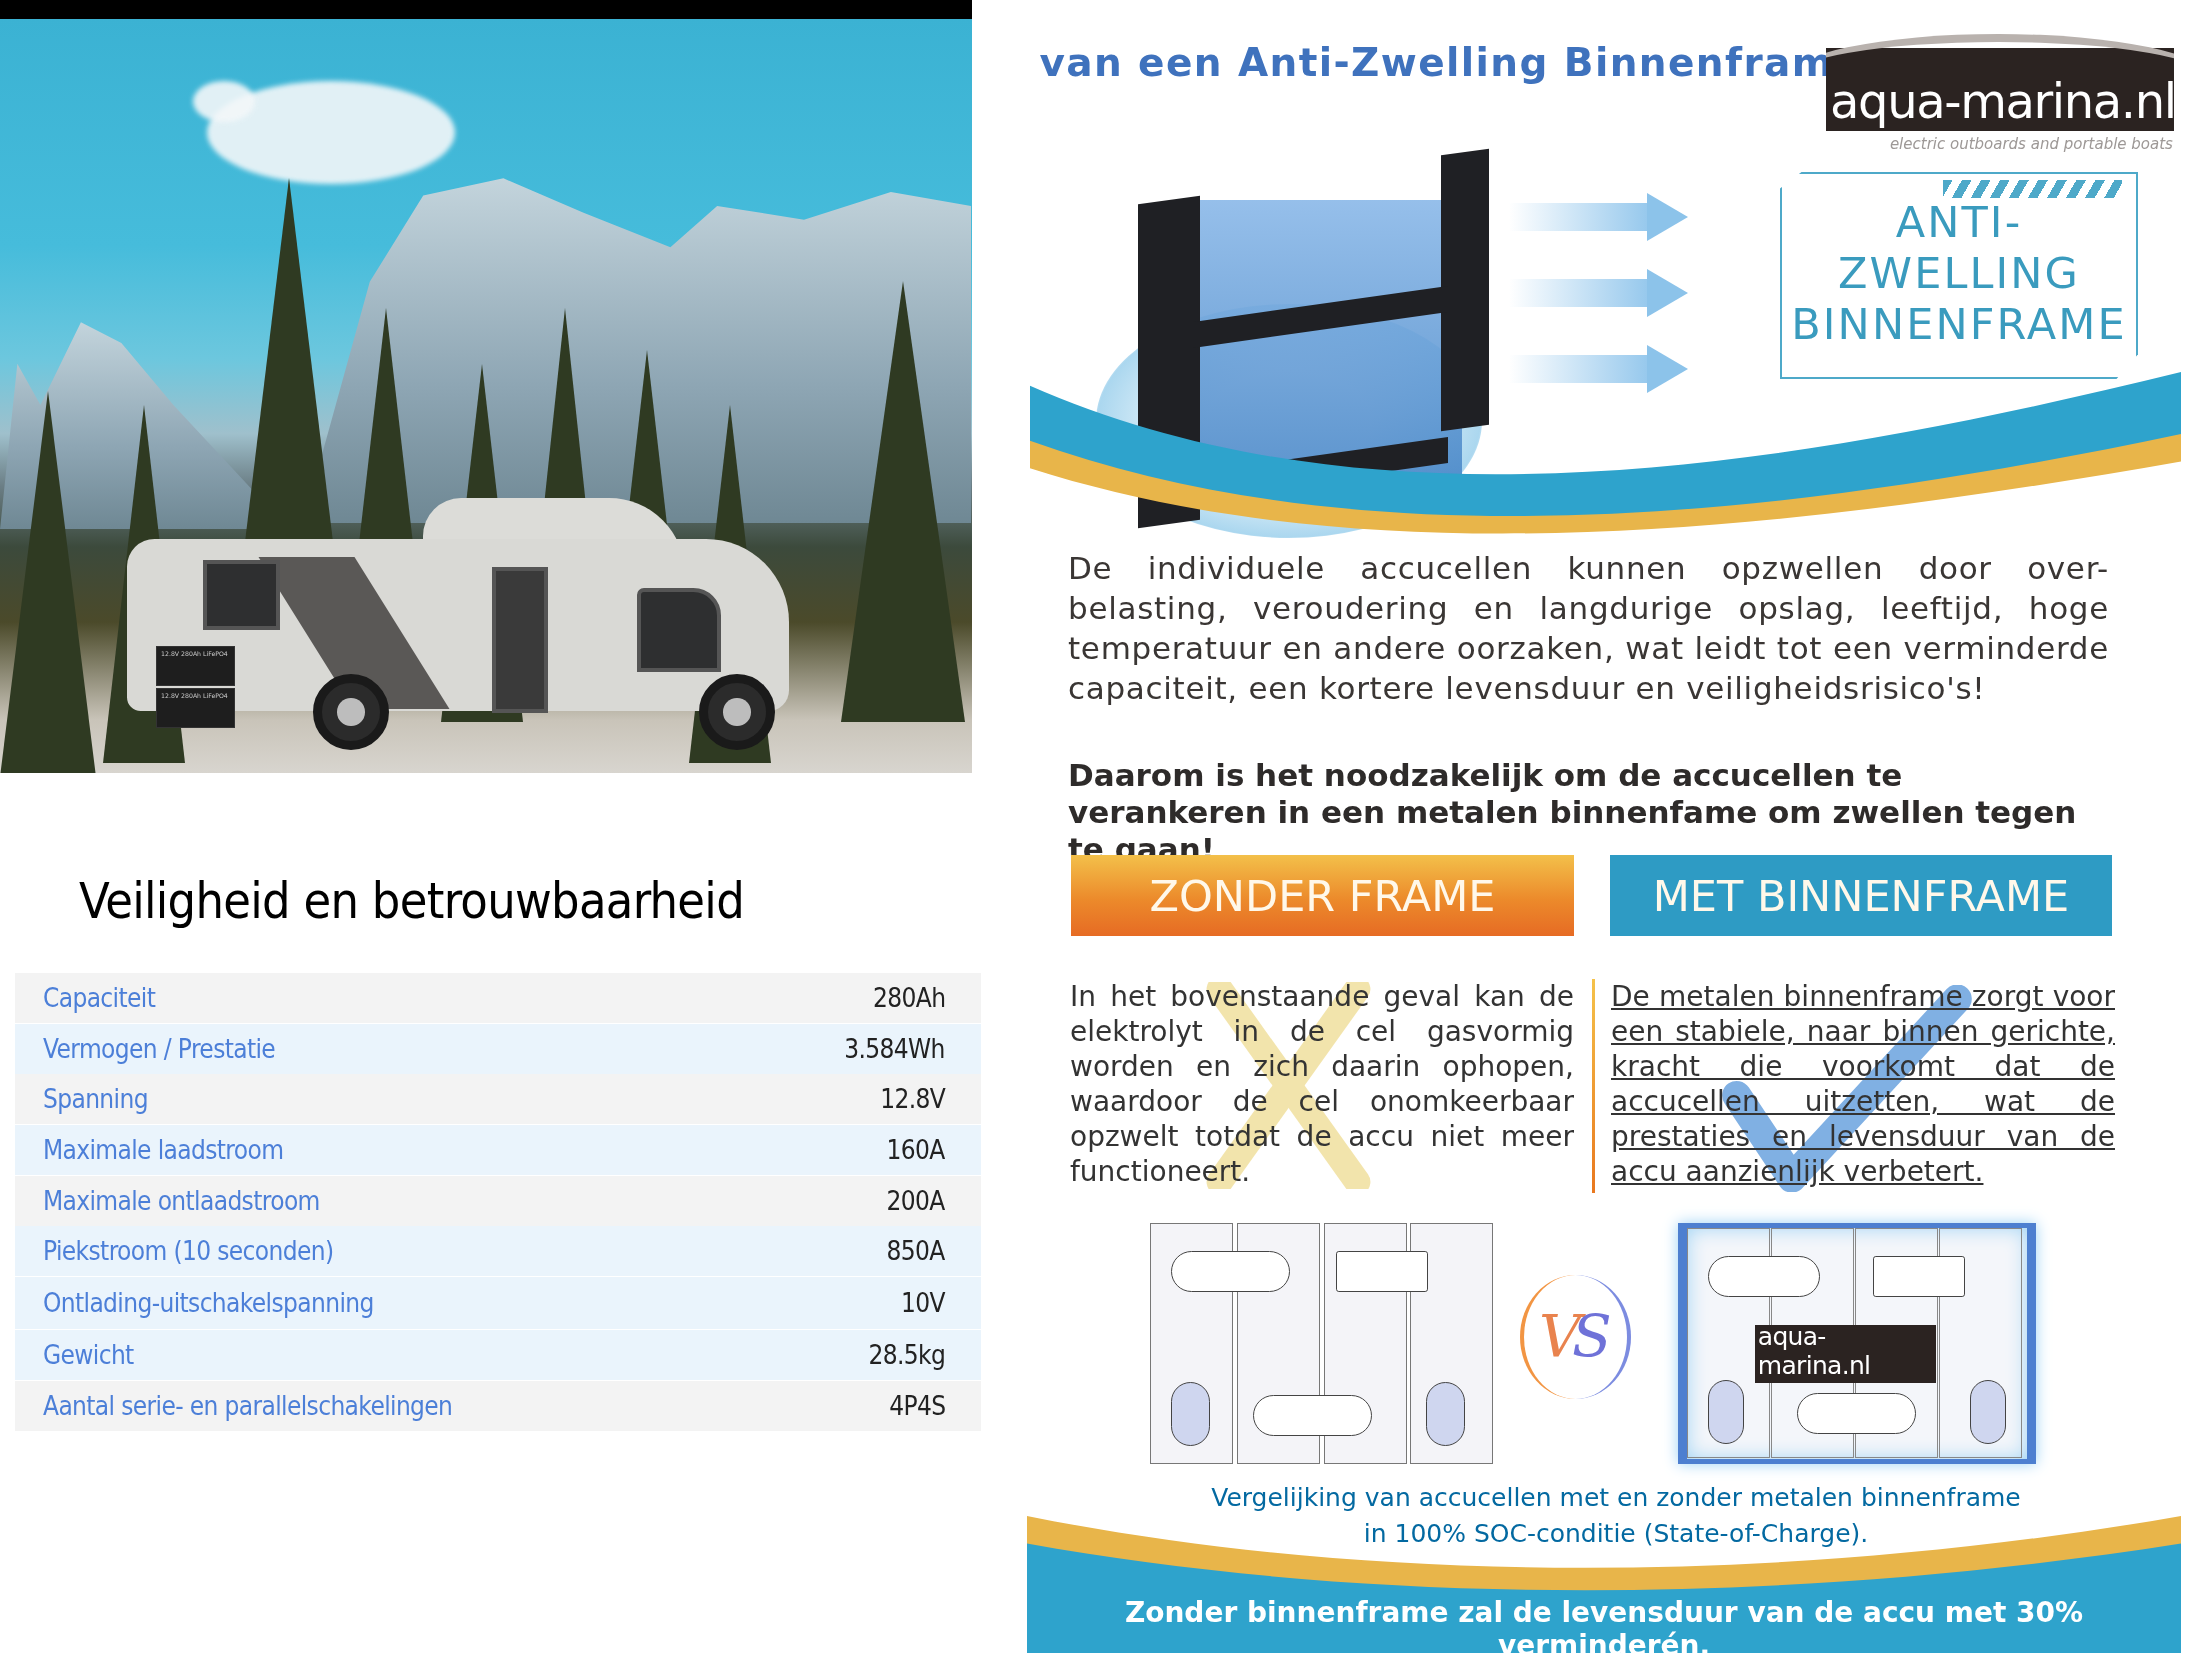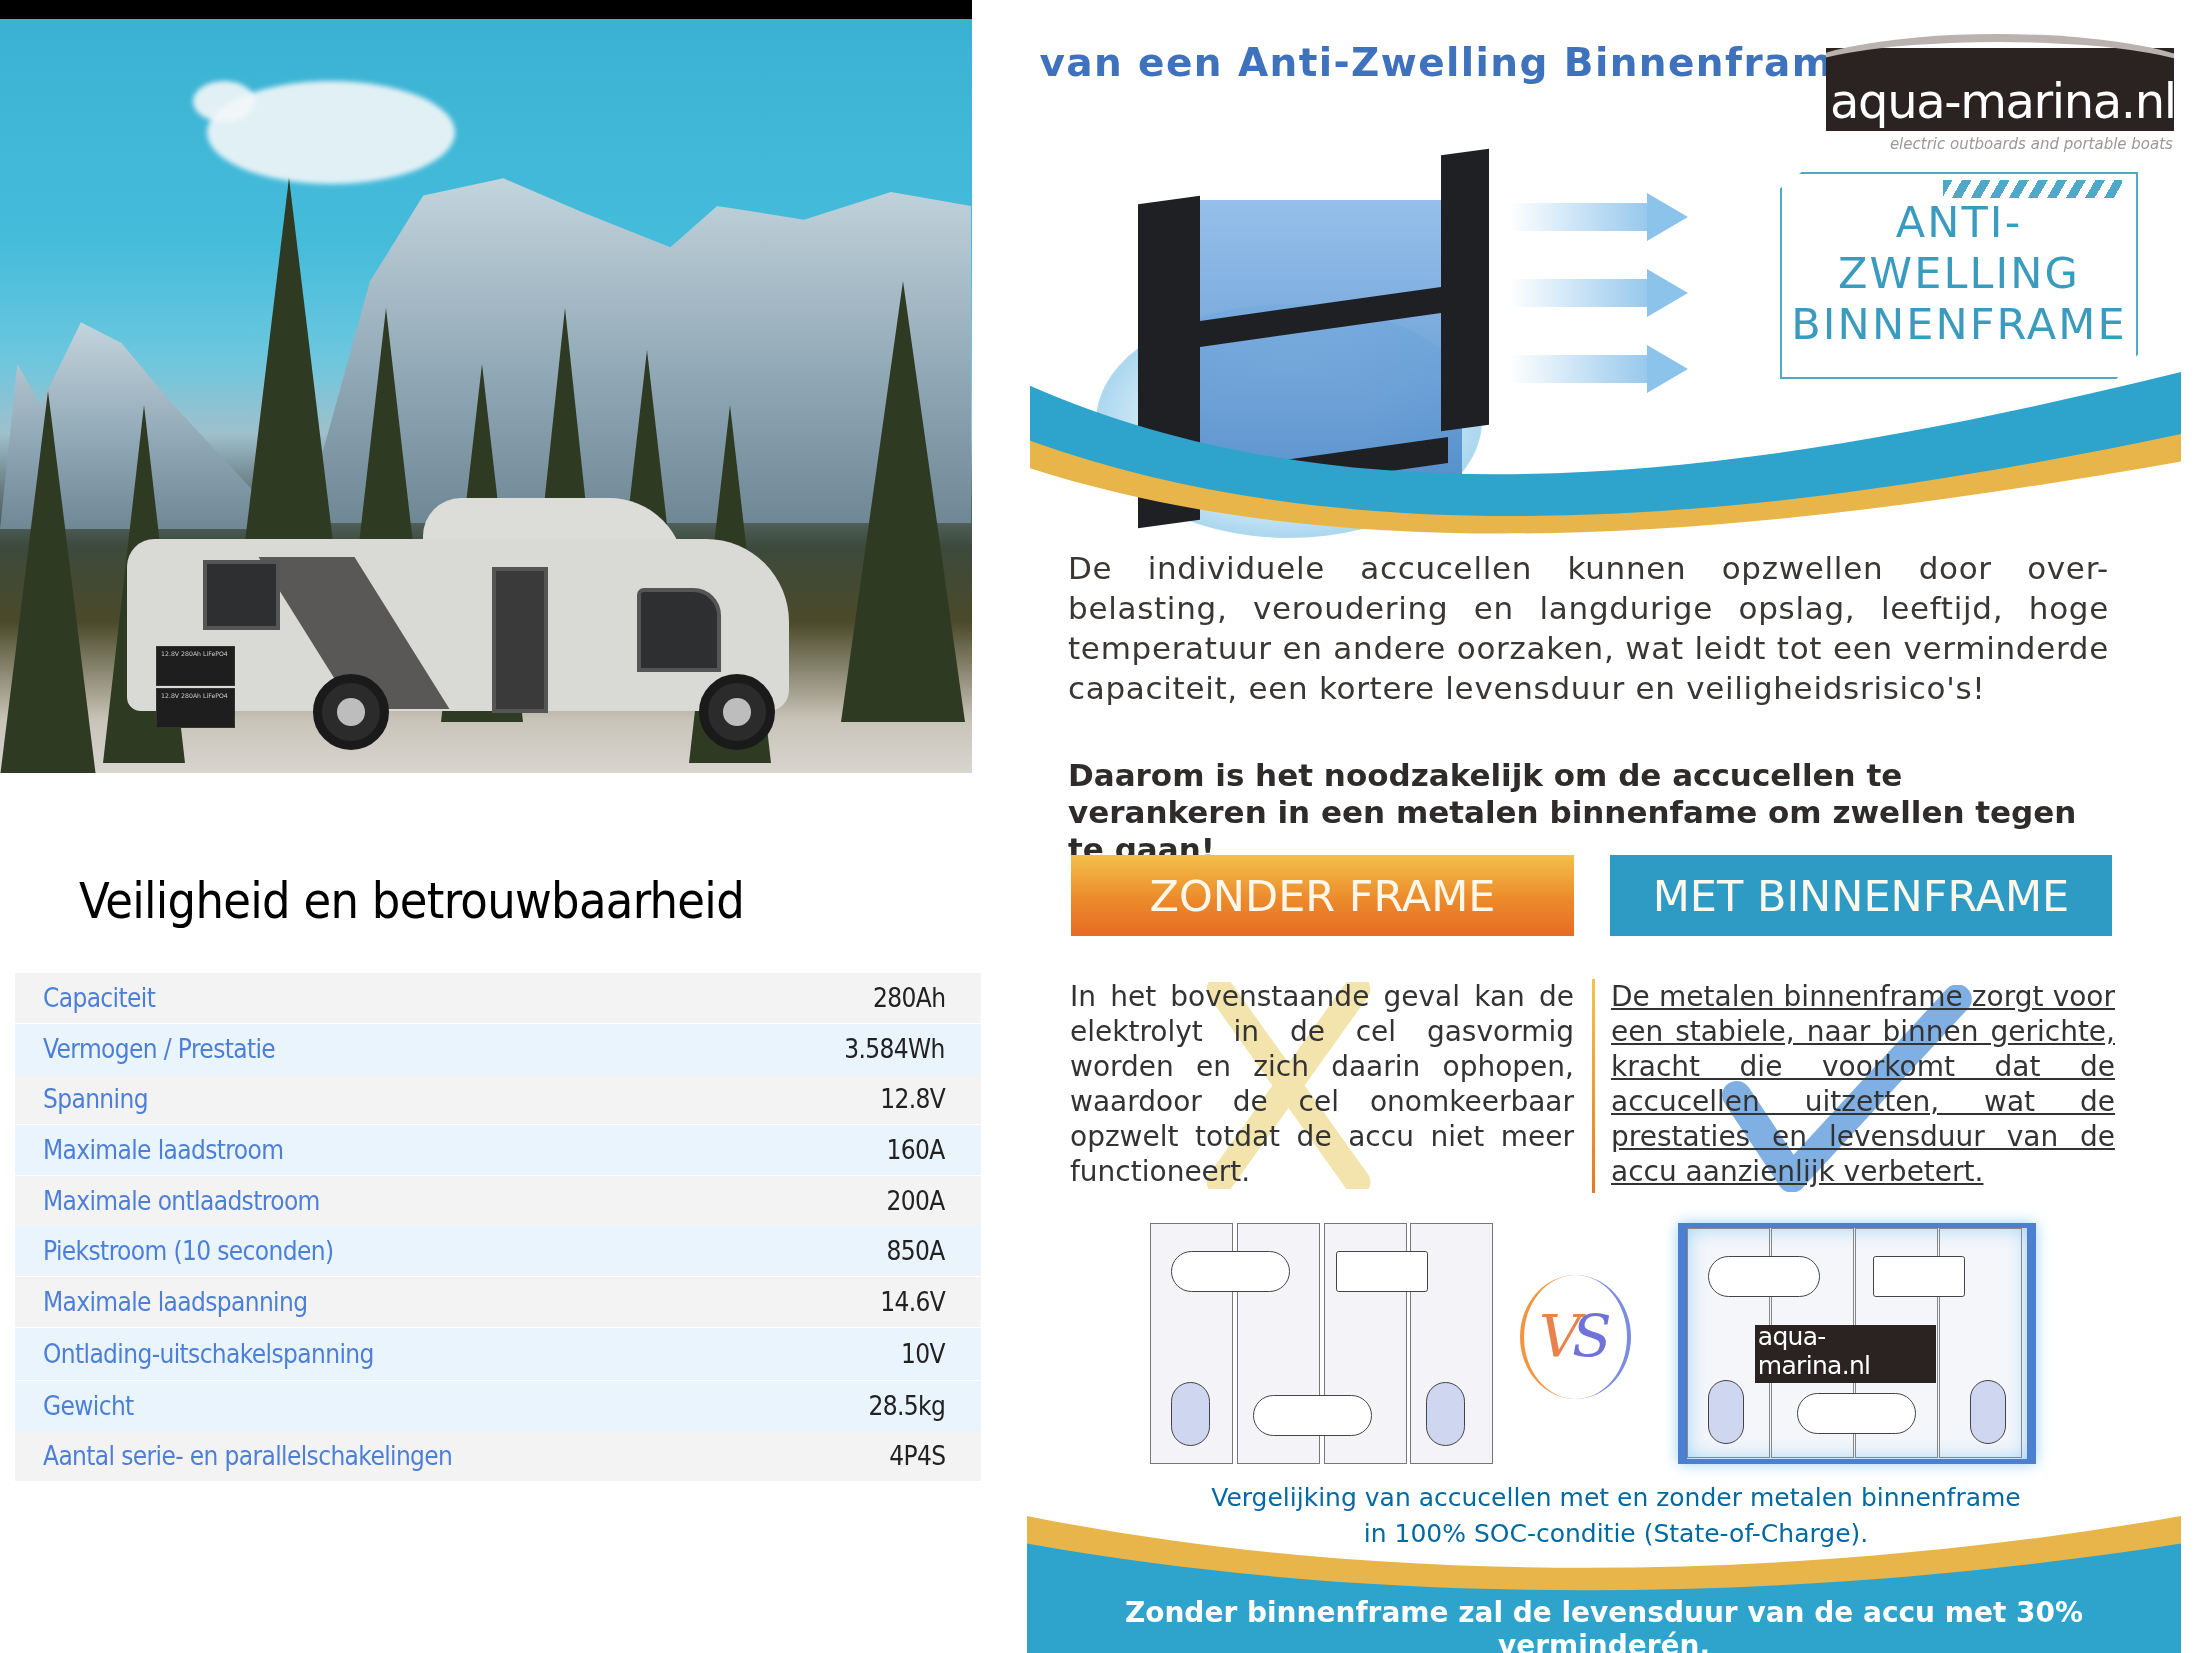--- a/index.html
+++ b/index.html
@@ -128,24 +128,20 @@
       <span class="val">160A</span>
     </div>
   <div class="row odd">
       <span class="lbl">Maximale ontlaadstroom</span>
       <span class="val">200A</span>
     </div>
   <div class="row even">
       <span class="lbl">Piekstroom (10 seconden)</span>
       <span class="val">850A</span>
     </div>
-  <div class="row odd">
-      <span class="lbl">Maximale laadspanning</span>
-      <span class="val">14.6V</span>
-    </div>
   <div class="row even" style="height:52px;text-align:center;">
       <span class="lbl">Ontlading-uitschakelspanning</span>
       <span class="val">10V</span>
     </div>
   <div class="row even">
       <span class="lbl">Gewicht</span>
       <span class="val">28.5kg</span>
     </div>
   <div class="row odd">
       <span class="lbl">Aantal serie- en parallelschakelingen</span>

